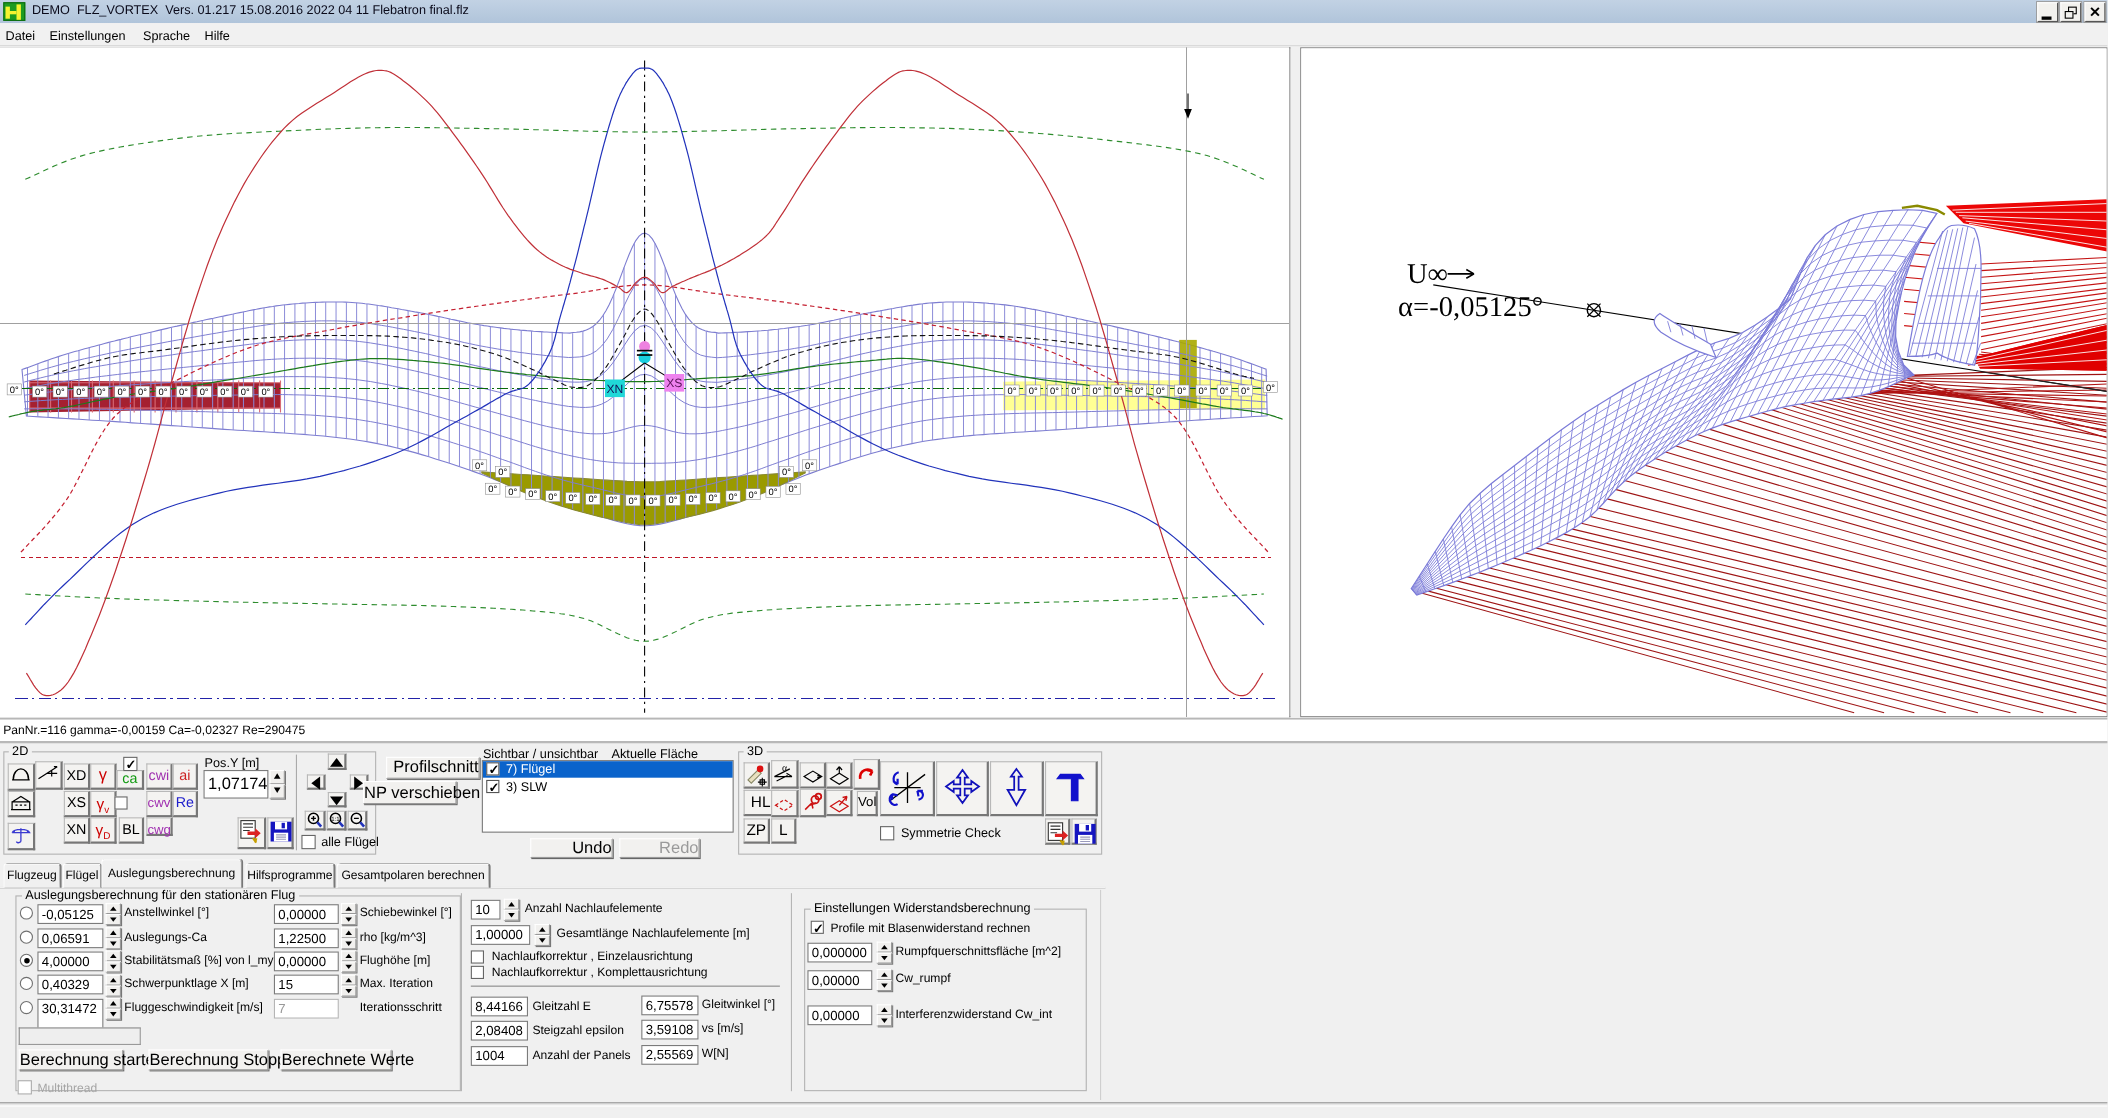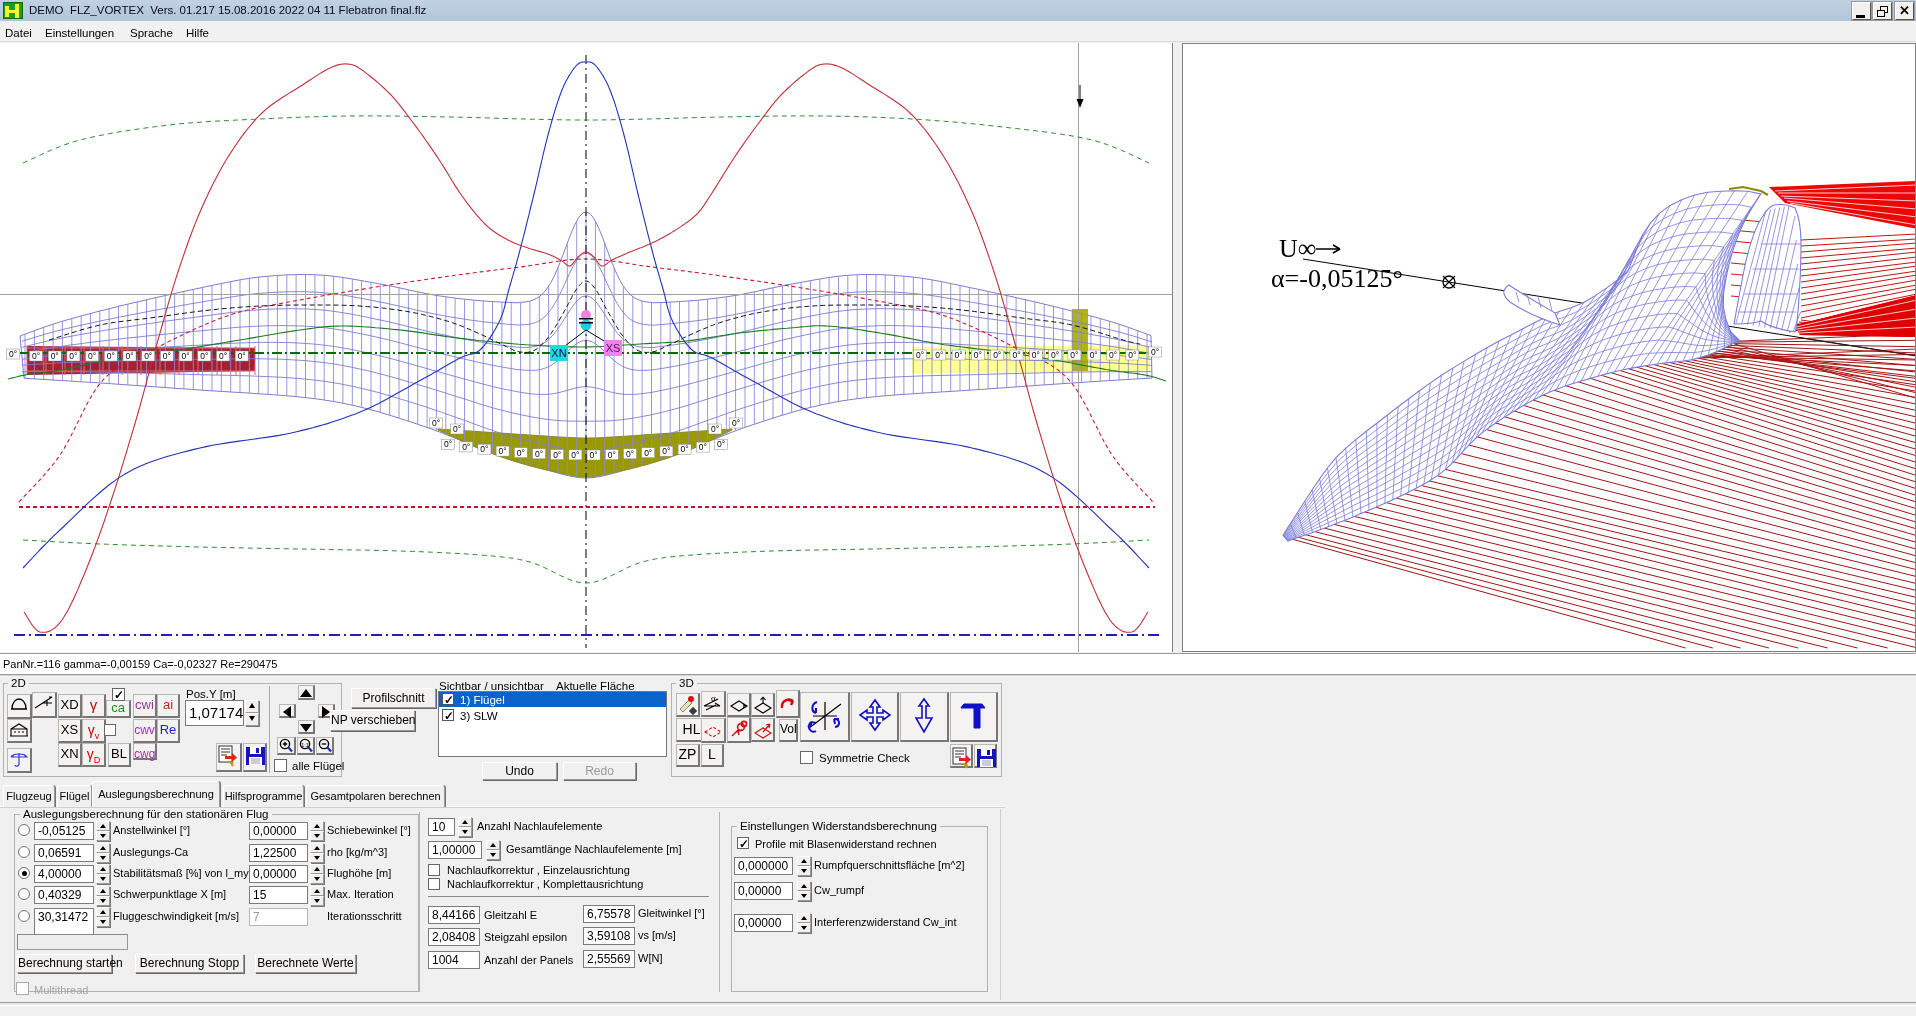--- a/index.html
+++ b/index.html
@@ -1,18 +1,18 @@
 <!DOCTYPE html>
 <html><head><meta charset="utf-8"><style>
 *{margin:0;padding:0;box-sizing:border-box}
 body{width:1916px;height:1016px;position:relative;background:#f0f0f0;font-family:"Liberation Sans",sans-serif;overflow:hidden}
 .ab{position:absolute}
 .t13{font-size:12px;color:#000;white-space:nowrap}
 .btn{position:absolute;background:#f4f3f1;border:1px solid #b8b8b8;border-right:2px solid #777;border-bottom:2px solid #777;text-align:center;white-space:nowrap}
-.pbtn{position:absolute;background:#f2f1ef;border:1px solid #9a9a9a;border-top-color:#fff;border-left-color:#fff;box-shadow:1px 1px 0 #666;text-align:center;font-size:12px;color:#000;white-space:nowrap}
+.pbtn{position:absolute;background:#f2f1ef;border:1px solid #9a9a9a;border-top-color:#fff;border-left-color:#fff;box-shadow:1px 1px 0 #666;text-align:right;font-size:15px;color:#000;white-space:nowrap}
 .inp{position:absolute;background:#fff;border:1px solid #7b7b7b;font-size:12px;color:#000;padding-left:3px;line-height:16px;white-space:nowrap;overflow:hidden}
 .gb{position:absolute;border:1px solid #b2b2b2}
 .gbl{position:absolute;background:#f0f0f0;font-size:11.5px;color:#000;padding:0 3px;white-space:nowrap}
 .cb{position:absolute;width:13px;height:13px;background:#fff;border:1px solid #666}
 .ck{position:absolute;font-size:12px;font-weight:bold;color:#000;line-height:10px}
 .rad{position:absolute;width:12px;height:12px;border-radius:50%;background:#fff;border:1px solid #707070}
 .dot{position:absolute;width:5px;height:5px;border-radius:50%;background:#000;left:3px;top:3px}
 .sp{position:absolute;width:14px;background:#f1f0ee;border:1px solid #999;border-top-color:#fff;border-left-color:#fff;box-shadow:1px 1px 0 #777}
 .ua{width:0;height:0;border-left:3.5px solid transparent;border-right:3.5px solid transparent;border-bottom:5px solid #000;position:absolute;left:3px;top:2px}
 .da{width:0;height:0;border-left:3.5px solid transparent;border-right:3.5px solid transparent;border-top:5px solid #000;position:absolute;left:3px;top:2px}
@@ -402,21 +402,21 @@
 <div class="cb" style="left:274px;top:759px"></div>
 <div class="lbl" style="left:292px;top:760px;font-size:11.5px">alle Flügel</div>
 <div class="pbtn" style="left:351px;top:688px;width:85px;height:20px;line-height:18px">Profilschnitt</div>
 <div class="pbtn" style="left:330px;top:710px;width:85px;height:21px;line-height:19px">NP verschieben</div>
 <div class="lbl" style="left:439px;top:680px;font-size:11.5px">Sichtbar / unsichtbar</div>
 <div class="lbl" style="left:556px;top:680px;font-size:11.5px">Aktuelle Fläche</div>
 <div class="ab" style="left:438px;top:691px;width:229px;height:66px;background:#fff;border:1px solid #777"></div>
 <div class="ab" style="left:439px;top:692px;width:227px;height:15px;background:#0a63cb"></div>
 <div class="ab" style="left:442px;top:693px;width:12px;height:12px;background:#fff;border:1px solid #555"></div>
 <div class="ck" style="left:444px;top:695px">✓</div>
-<div class="ab" style="left:460px;top:694px;font-size:11.5px;color:#fff">1) Flügel</div>
+<div class="ab" style="left:460px;top:694px;font-size:11.5px;color:#fff">7) Flügel</div>
 <div class="ab" style="left:442px;top:709px;width:12px;height:12px;background:#fff;border:1px solid #555"></div>
 <div class="ck" style="left:444px;top:711px">✓</div>
 <div class="ab" style="left:460px;top:710px;font-size:11.5px;color:#000">3) SLW</div>
 <div class="pbtn" style="left:482px;top:762px;width:75px;height:18px;line-height:16px">Undo</div>
 <div class="pbtn" style="left:563px;top:762px;width:73px;height:18px;line-height:16px;color:#9a9a9a">Redo</div>
 <div class="gb" style="left:671px;top:683px;width:331px;height:94px"></div>
 <div class="gbl" style="left:676px;top:677px">3D</div>
 <div class="btn" style="left:676px;top:693px;width:24px;height:24px;padding-top:1px"><svg width="22" height="22" viewBox="0 0 22 22">
       <path d="M3 14 L12 5 L15 8 L6 17 Z" fill="#e8e0c0" stroke="#886"></path>
       <circle cx="14" cy="4" r="3" fill="#dd1111"></circle>

